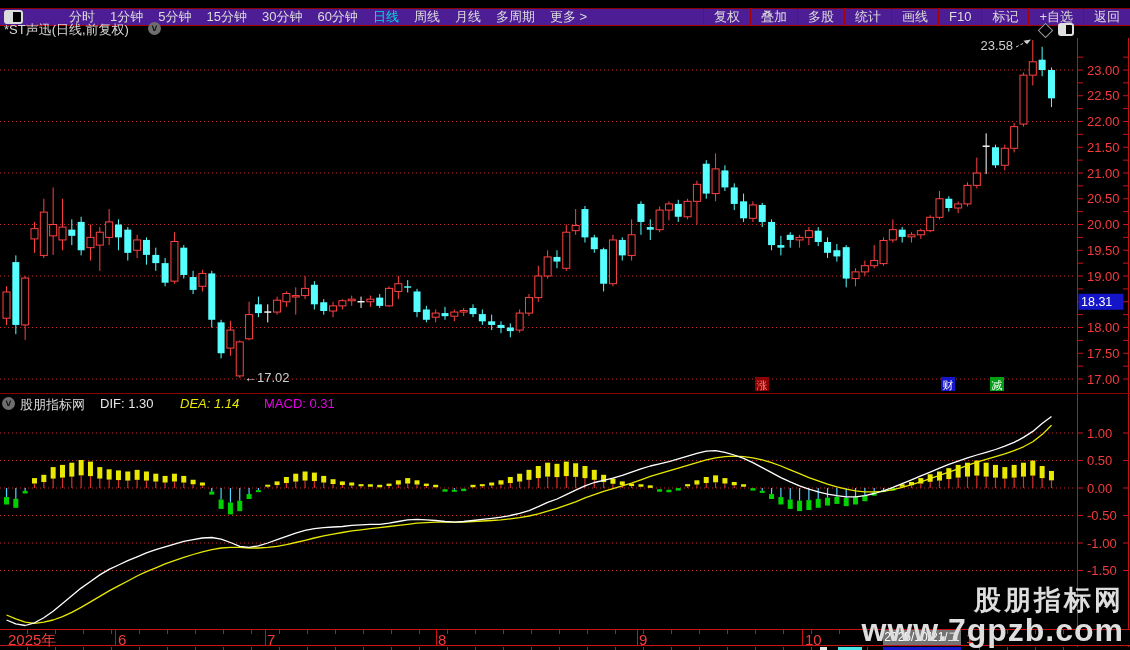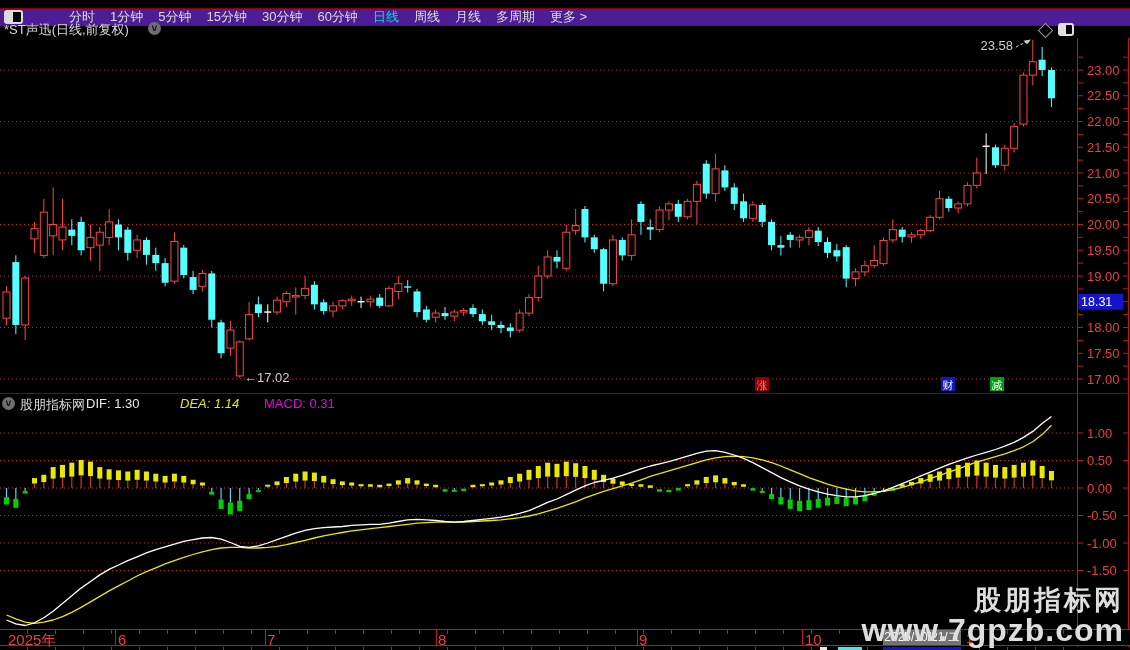--- a/index.html
+++ b/index.html
@@ -32,21 +32,21 @@
   svg{position:absolute;left:0;z-index:2;}
   #topchart{top:38px;}
   #macdchart{top:412px;}
   #sep1{position:absolute;left:0;top:393px;width:1130px;height:1px;background:#8e0000;z-index:3;}
   
   .vcol{position:absolute;top:38px;height:611px;width:1px;background:#c81414;z-index:1;}
   
   #indheader{position:absolute;left:0;top:396px;width:1130px;height:16px;font-size:13px;z-index:4;}
   #indchev{left:2px;top:1px;}
   #indname{position:absolute;left:20px;color:#d8d8d8;}
-  #diflab{position:absolute;left:86px;color:#e8e8e8;}
+  #diflab{position:absolute;left:100px;color:#e8e8e8;}
   #dealab{position:absolute;left:180px;color:#e8e800;font-style:italic;}
   #macdlab{position:absolute;left:264px;color:#e800e8;}
   
   #xaxis{position:absolute;left:0;top:629px;width:1130px;height:17px;box-sizing:border-box;
          border-top:1px solid #c81414;border-bottom:1px solid #c81414;background:#000;z-index:3;}
   #xaxis .tickstrip{position:absolute;left:0;top:0;width:1077px;height:4px;
          background:repeating-linear-gradient(90deg,transparent 0 27px,#c81414 27px 28px);}
   #xaxis .xsep{position:absolute;top:0;width:1px;height:15px;background:#c81414;}
   #xaxis .xlab{position:absolute;top:1px;color:#f23c3c;font-size:15px;}
   #datebox{position:absolute;left:883px;top:0;width:78px;height:15px;background:#737373;
@@ -77,20 +77,31 @@
         <span class="mi">1分钟</span>
         <span class="mi">5分钟</span>
         <span class="mi">15分钟</span>
         <span class="mi">30分钟</span>
         <span class="mi">60分钟</span>
         <span class="mi active">日线</span>
         <span class="mi">周线</span>
         <span class="mi">月线</span>
         <span class="mi">多周期</span>
         <span class="mi">更多 &gt;</span>
+      </div>
+    <div id="menuright">
+        <span class="mi">复权</span>
+        <span class="mi">叠加</span>
+        <span class="mi">多股</span>
+        <span class="mi">统计</span>
+        <span class="mi">画线</span>
+        <span class="mi">F10</span>
+        <span class="mi">标记</span>
+        <span class="mi">+自选</span>
+        <span class="mi">返回</span>
       </div>
   </div>
 
   <div id="titlerow">
     <span id="titletext">*ST声迅(日线,前复权)</span>
     <span id="titlechev" class="circlechev">˅</span>
     <span id="diamondicon"></span>
     <span id="splitsq"></span>
   </div>
 

